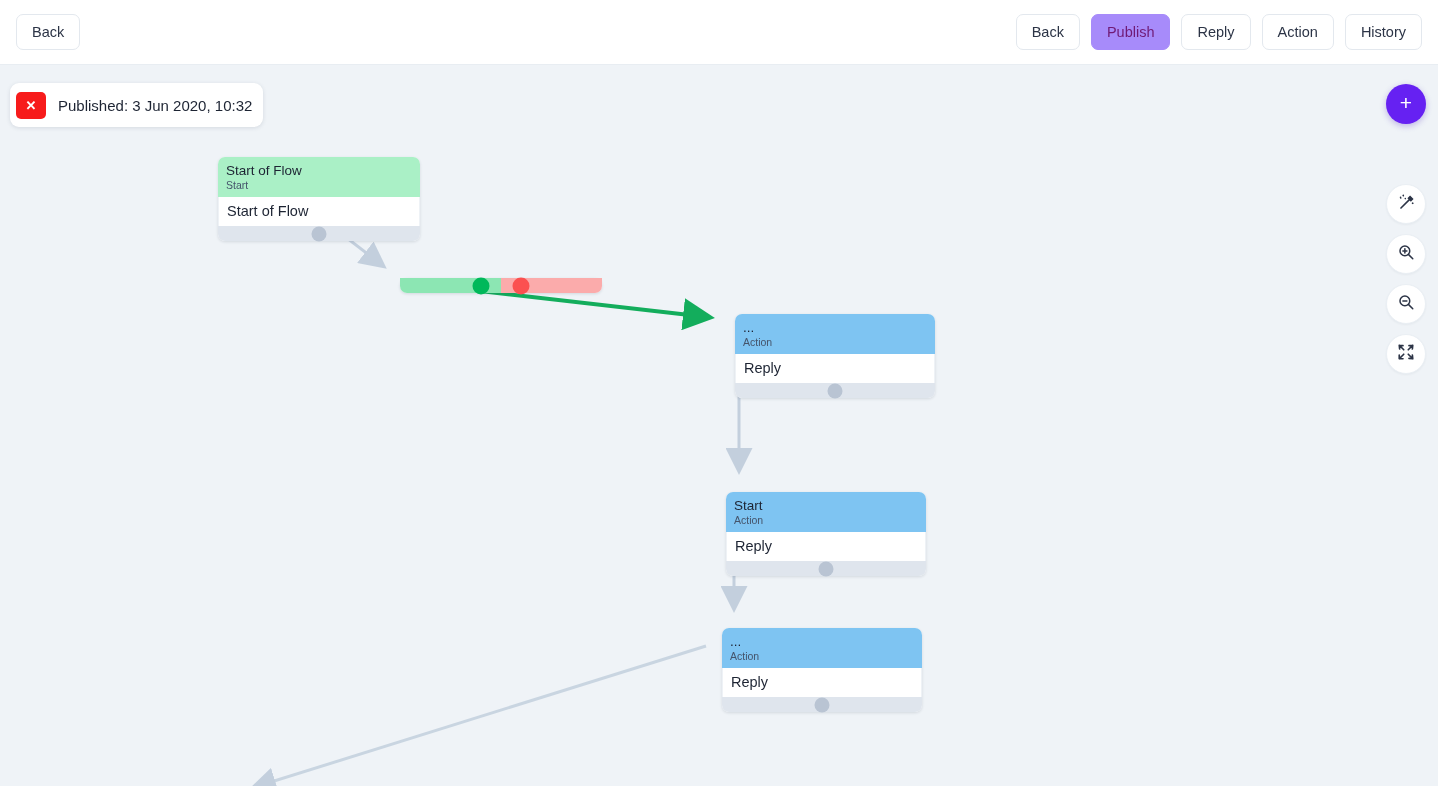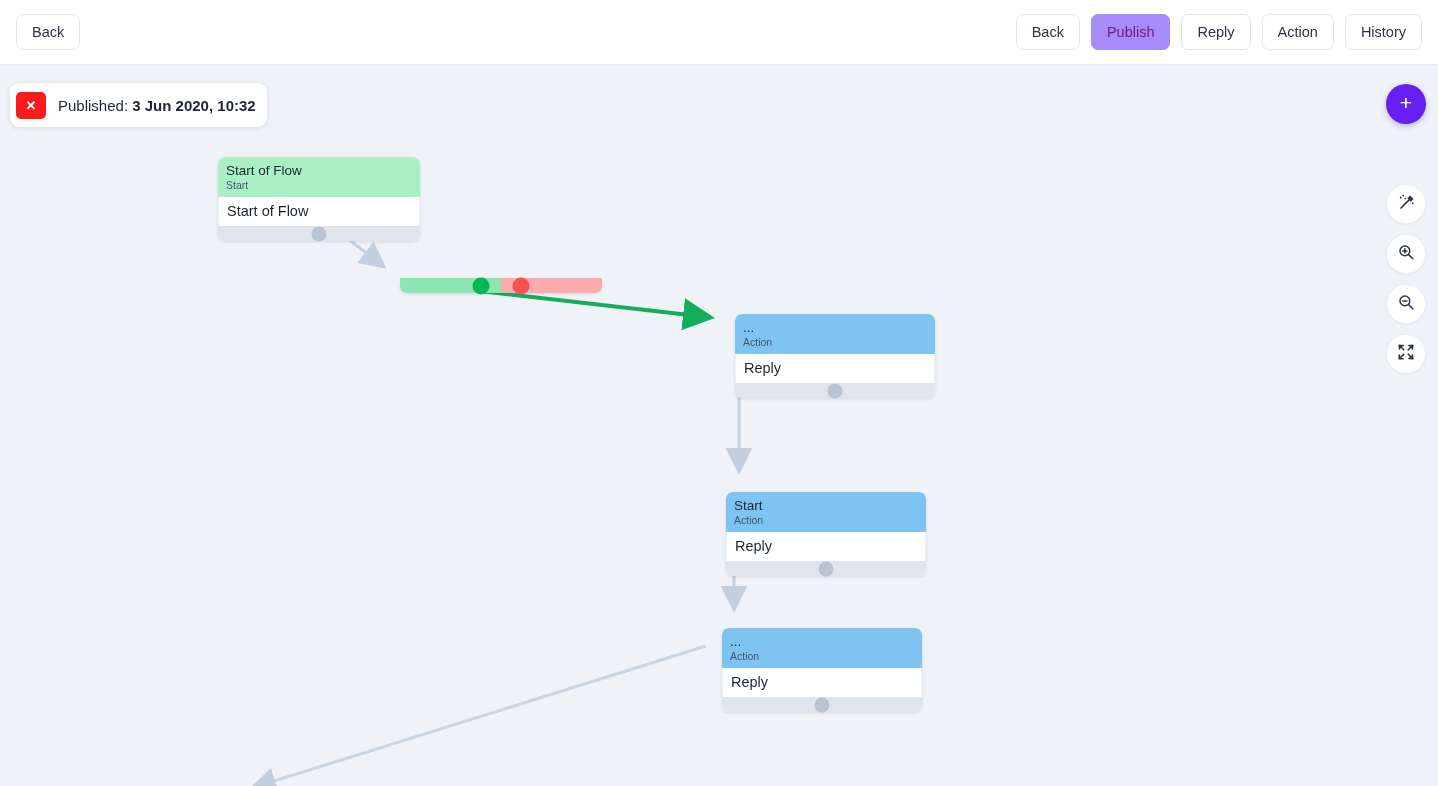--- a/index.html
+++ b/index.html
@@ -70,21 +70,21 @@
     width: 30px; height: 27px;
     background: #f71b1b;
     border-radius: 5px;
     color: #ffffff;
     font-size: 13px; font-weight: bold;
     display: flex; align-items: center; justify-content: center;
     cursor: pointer;
     margin-right: 12px;
   }
   .badge-text { font-size: 15px; color: #1d2433; white-space: nowrap; }
-  .badge-text b { font-weight: bold; }
+  .badge-text b { font-weight: normal; }
 
   
   .fab {
     position: absolute; right: 12px; top: 19px;
     width: 40px; height: 40px; border-radius: 50%;
     background: #6621f2;
     color: #ffffff; font-size: 21px; line-height: 38px;
     text-align: center; cursor: pointer;
     box-shadow: 0 2px 6px rgba(70,30,190,.3);
     z-index: 20;

